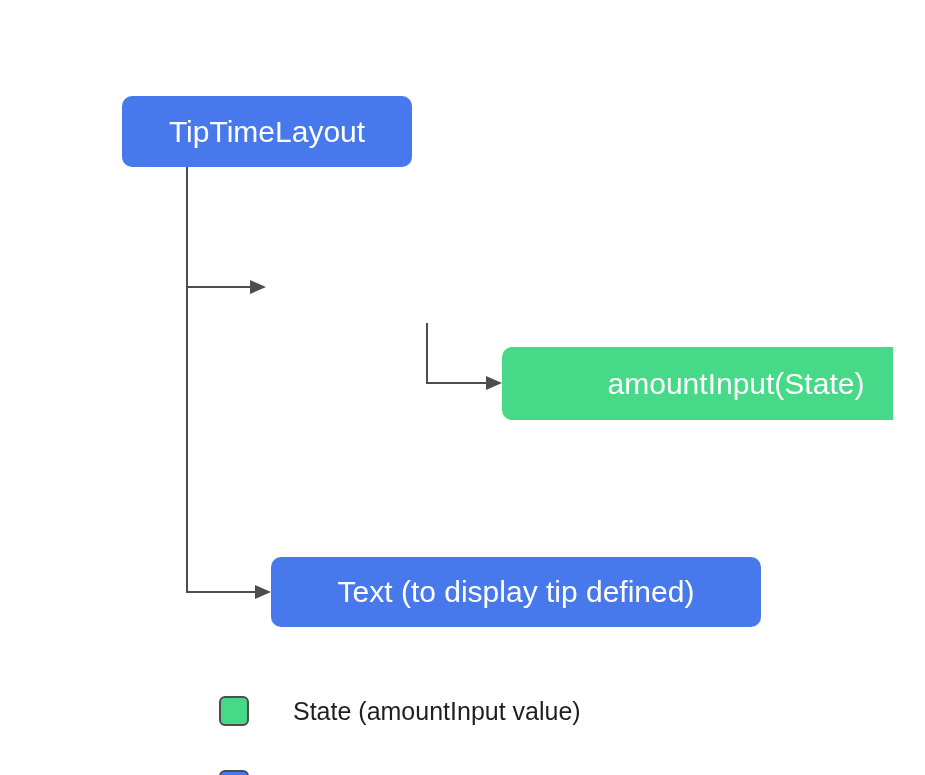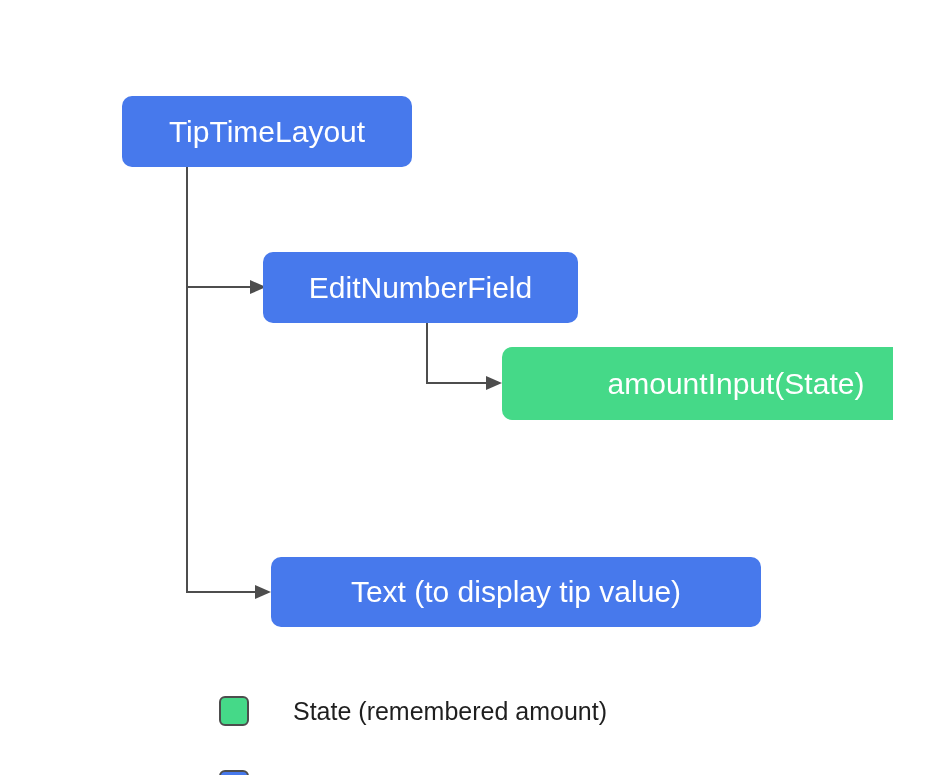--- a/index.html
+++ b/index.html
@@ -86,34 +86,31 @@
   <div class="arrow-right" style="left:191px; top:521px;"></div>
 
   <div class="connector-v" style="left:362px; top:259px; height:61px;"></div>
   <div class="connector-h" style="left:362px; top:318px; width:60px;"></div>
   <div class="arrow-right" style="left:422px; top:312px;"></div>
 
   <div class="node blue" style="left:58px; top:32px; width:290px; height:71px;">
     <span>TipTimeLayout</span>
   </div>
 
-  <div class="node blue" style="left:199px; top:188px; width:315px; height:71px;">
-    <span>EditNumberField</span>
-  </div>
 
   <div class="node green" style="left:438px; top:283px; width:440px; height:73px;">
     <span>amountInput(State)</span>
   </div>
 
   <div class="node blue" style="left:207px; top:493px; width:490px; height:70px;">
-    <span>Text (to display tip value)</span>
+    <span>Text (to display tip defined)</span>
   </div>
 
   <div class="legend-row" style="left:139px; top:630px;">
     <span class="legend-swatch" style="background-color: rgb(69, 217, 136);"></span>
-    <span class="legend-label">State (remembered amount)</span>
+    <span class="legend-label">State (amountInput value)</span>
   </div>
 
   <div class="legend-row" style="left:139px; top:704px;">
     <span class="legend-swatch" style="background-color: rgb(71, 121, 236);"></span>
   </div>
 
 </div>
 
 </body></html>

